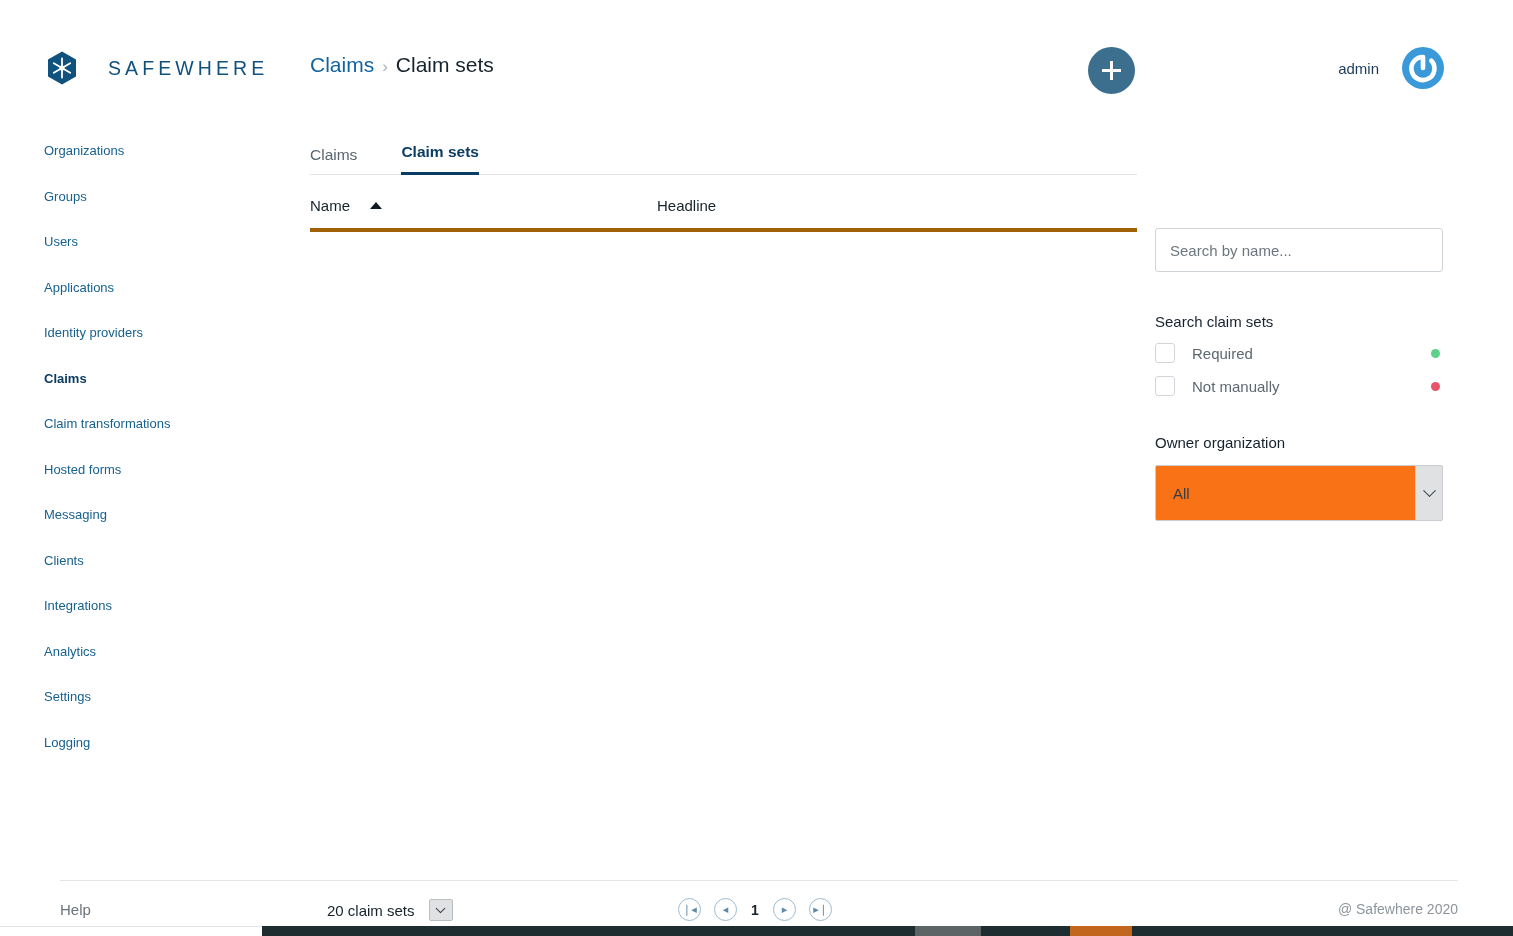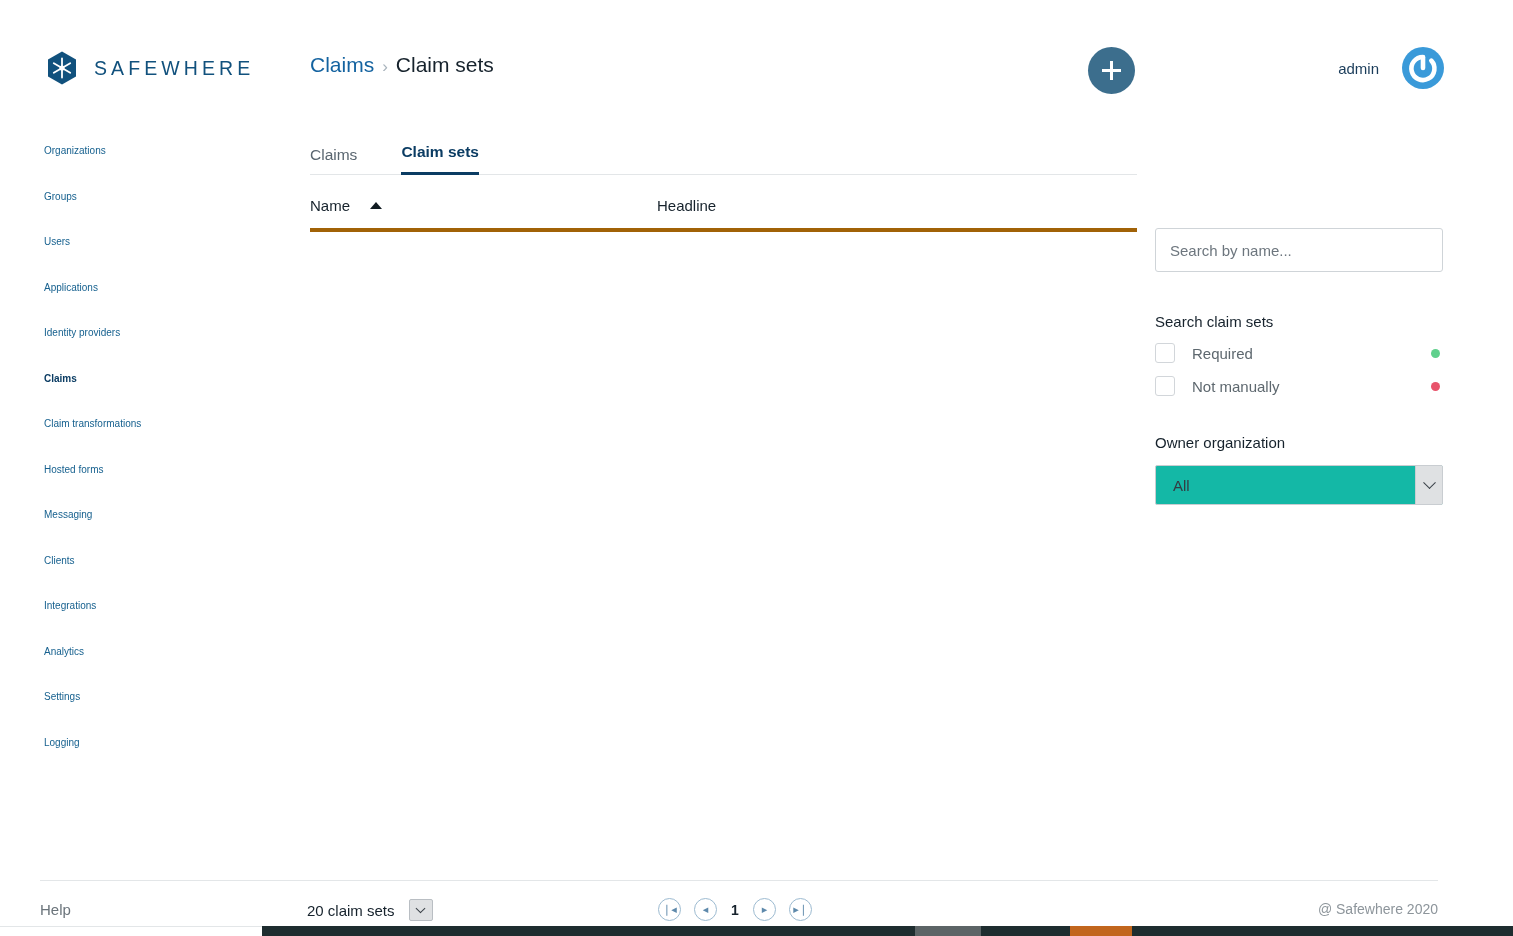--- a/index.html
+++ b/index.html
@@ -16,21 +16,21 @@
     background: #ffffff;
   }
 
   
   .header {
     position: absolute; top: 0; left: 0;
     width: 1513px; height: 118px;
   }
   .logo-wrap {
     position: absolute; left: 44px; top: 50px;
-    display: flex; align-items: center; gap: 14px;
+    display: flex; align-items: center; gap: 28px;
   }
   .logo-hex {
     width: 36px; height: 36px;
     display: block;
   }
   .logo-text {
     font-size: 19.5px;
     letter-spacing: 4.1px;
     color: #11517d;
     font-weight: 400;
@@ -71,21 +71,21 @@
   .user-name { font-size: 15px; color: #1a3c5a; }
   .avatar { width: 44px; height: 44px; display:block; cursor: pointer; }
 
   
   .sidebar {
     position: absolute; left: 44px; top: 140px;
     width: 230px;
   }
   .nav-item {
     display: block;
-    font-size: 10px;
+    font-size: 13px;
     color: #17618f;
     padding: 0;
     margin-bottom: 24.5px;
     line-height: 21px;
     cursor: pointer;
     text-decoration: none;
   }
   .nav-item.active {
     color: #0b3c63;
     font-weight: bold;
@@ -204,25 +204,25 @@
     width: 9px; height: 9px; border-radius: 50%;
     margin-right: 3px;
   }
   .owner-title {
     margin-top: 38px;
     font-size: 15px;
     color: #16222c;
   }
   .select-wrap {
     margin-top: 14px;
-    width: 288px; height: 40px;
+    width: 288px; height: 56px;
     border: 1px solid #c9cdd1;
     border-radius: 2px;
     display: flex; align-items: stretch;
-    background: #14b8a6;
+    background: #f97316;
     cursor: pointer;
   }
   .select-value {
     flex: 1 1 auto;
     display: flex; align-items: center;
     padding-left: 17px;
     font-size: 15px;
     color: #333b42;
   }
   .select-arrow {
@@ -233,21 +233,21 @@
   }
   .chev {
     width: 9px; height: 9px;
     border-right: 1.6px solid #3b4249;
     border-bottom: 1.6px solid #3b4249;
     transform: rotate(45deg) translate(-2px,-2px);
   }
 
   
   .footer {
-    position: absolute; left: 40px; top: 880px;
+    position: absolute; left: 60px; top: 880px;
     width: 1398px; height: 56px;
     border-top: 1px solid #e3e6e8;
   }
   .footer-help {
     position: absolute; left: 0; top: 20px;
     font-size: 15px; color: #6b747b; cursor: pointer;
   }
   .footer-count {
     position: absolute; left: 267px; top: 18px;
     display: flex; align-items: center; gap: 14px;

